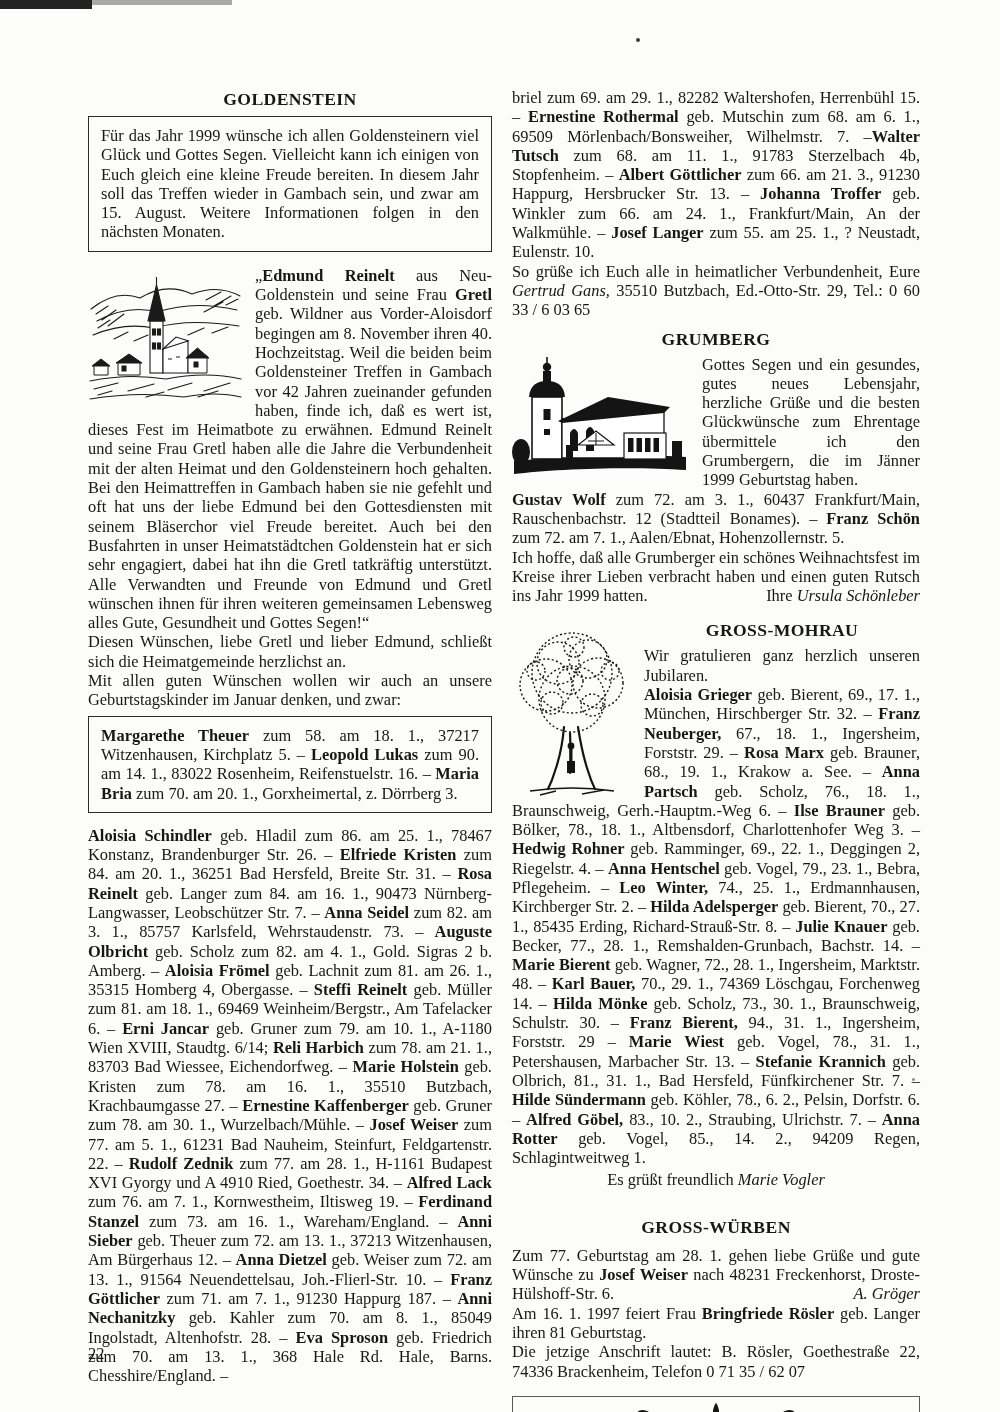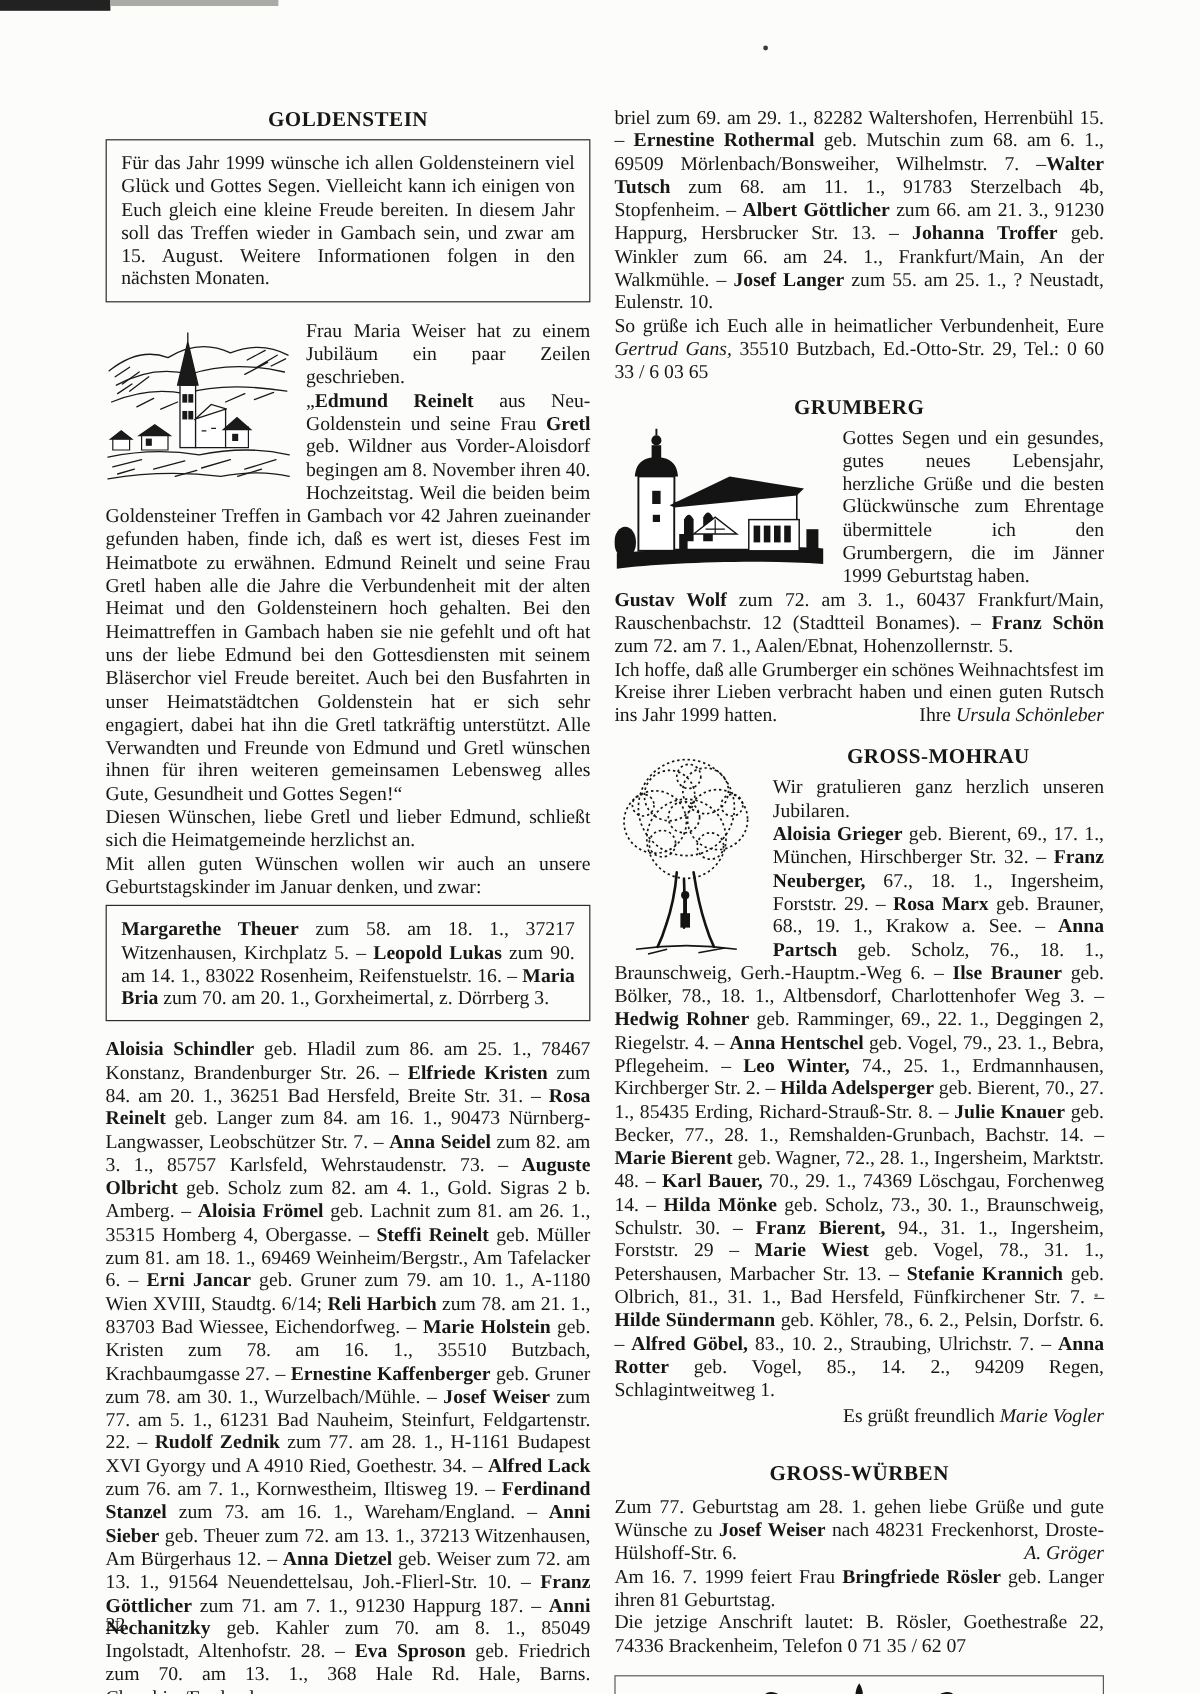--- a/index.html
+++ b/index.html
@@ -16,21 +16,21 @@
   .body-text { font-size:16.4px; line-height:19.3px; text-align:justify; }
   .salutation { font-size:16.4px; line-height:19.3px; margin:2px 0 7px; }
   .boxed { border:1.6px solid #2c2c2c; padding:9px 12px; }
   .box-intro { margin:6px 0 14px; }
   .box-birthdays { margin:6px 0 13px; }
   .float-img { float:left; background:#fcfcfa; }
   .img-goldenstein { width:155px; height:135px; margin:3px 12px 3px 0; }
   .img-grumberg { width:176px; height:126px; margin:2px 14px 2px 0; }
   .img-tree { width:120px; height:176px; margin:2px 12px 2px 0; }
   .sig-overlay { text-align:right; margin-top:-19.3px; font-size:16.4px; line-height:19.3px; }
-  .sig-right { text-align:right; font-size:16.4px; line-height:19.3px; margin-top:3px; }
+  .sig-right { text-align:center; font-size:16.4px; line-height:19.3px; margin-top:3px; }
   .h-grumberg { margin:8px 0 5px; }
   .h-mohrau { margin:14px 0 5px; }
   .h-wuerben { margin:26px 0 8px; }
   .ornament-box { border:1.5px solid #5a5a57; height:46px; margin-top:15px;
     display:flex; align-items:center; justify-content:center; }
   .page-number { position:absolute; left:88px; top:1344px; font-size:16.5px; }
   .artifact-a { position:absolute; left:0; top:0; width:92px; height:9px; background:#222; }
   .artifact-b { position:absolute; left:92px; top:0; width:140px; height:5px; background:#aaaaa6; }
   .artifact-dot  { position:absolute; left:636px; top:38px;  width:4px; height:4px; border-radius:50%; background:#3a3a3a; }
   .artifact-dot2 { position:absolute; left:912px; top:1078px; width:3px; height:3px; border-radius:50%; background:#8a8a86; }
@@ -89,21 +89,20 @@
             <path d="M4 97 L13 90 L22 97 Z" fill="#1a1a1a"></path>
           </g>
           <g fill="none" stroke="#1a1a1a" stroke-width="1.1" stroke-linecap="round">
             <path d="M2 112 Q40 104 78 110 Q118 102 153 110"></path>
             <path d="M6 120 L30 114 M40 122 L66 115 M80 121 L104 114 M116 122 L142 114"></path>
             <path d="M2 130 Q50 122 96 128 Q128 122 153 128"></path>
             <path d="M10 126 L24 122 M58 128 L76 123 M110 128 L130 122"></path>
           </g>
         </svg>
       </div>
-      <p class="body-text">Frau Maria Weiser hat zu einem Jubiläum ein paar Zeilen geschrieben.</p>
       <p class="body-text"><span>„</span><span style="font-weight: bold;">Edmund Reinelt</span><span> aus Neu-Goldenstein und seine Frau </span><span style="font-weight: bold;">Gretl</span><span> geb. Wildner aus Vorder-Aloisdorf begingen am 8. November ihren 40. Hochzeitstag. Weil die beiden beim Goldensteiner Treffen in Gambach vor 42 Jahren zueinander gefunden haben, finde ich, daß es wert ist, dieses Fest im Heimatbote zu erwähnen. Edmund Reinelt und seine Frau Gretl haben alle die Jahre die Verbundenheit mit der alten Heimat und den Goldensteinern hoch gehalten. Bei den Heimattreffen in Gambach haben sie nie gefehlt und oft hat uns der liebe Edmund bei den Gottesdiensten mit seinem Bläserchor viel Freude bereitet. Auch bei den Busfahrten in unser Heimatstädtchen Goldenstein hat er sich sehr engagiert, dabei hat ihn die Gretl tatkräftig unterstützt. Alle Verwandten und Freunde von Edmund und Gretl wünschen ihnen für ihren weiteren gemeinsamen Lebensweg alles Gute, Gesundheit und Gottes Segen!“</span></p>
     </div>
 
     <p class="body-text">Diesen Wünschen, liebe Gretl und lieber Edmund, schließt sich die Heimatgemeinde herzlichst an.</p>
     <p class="body-text">Mit allen guten Wünschen wollen wir auch an unsere Geburtstagskinder im Januar denken, und zwar:</p>
 
     <div class="boxed box-birthdays">
       <p class="body-text"><span style="font-weight: bold;">Margarethe Theuer</span><span> zum 58. am 18. 1., 37217 Witzenhausen, Kirchplatz 5. – </span><span style="font-weight: bold;">Leopold Lukas</span><span> zum 90. am 14. 1., 83022 Rosenheim, Reifenstuelstr. 16. – </span><span style="font-weight: bold;">Maria Bria</span><span> zum 70. am 20. 1., Gorxheimertal, z. Dörrberg 3.</span></p>
     </div>
 
@@ -188,21 +187,21 @@
       <h2 class="section-title h-mohrau">GROSS-MOHRAU</h2>
       <p class="body-text">Wir gratulieren ganz herzlich unseren Jubilaren.</p>
       <p class="body-text"><span style="font-weight: bold;">Aloisia Grieger</span><span> geb. Bierent, 69., 17. 1., München, Hirschberger Str. 32. – </span><span style="font-weight: bold;">Franz Neuberger,</span><span> 67., 18. 1., Ingersheim, Forststr. 29. – </span><span style="font-weight: bold;">Rosa Marx</span><span> geb. Brauner, 68., 19. 1., Krakow a. See. – </span><span style="font-weight: bold;">Anna Partsch</span><span> geb. Scholz, 76., 18. 1., Braunschweig, Gerh.-Hauptm.-Weg 6. – </span><span style="font-weight: bold;">Ilse Brauner</span><span> geb. Bölker, 78., 18. 1., Altbensdorf, Charlottenhofer Weg 3. – </span><span style="font-weight: bold;">Hedwig Rohner</span><span> geb. Ramminger, 69., 22. 1., Deggingen 2, Riegelstr. 4. – </span><span style="font-weight: bold;">Anna Hentschel</span><span> geb. Vogel, 79., 23. 1., Bebra, Pflegeheim. – </span><span style="font-weight: bold;">Leo Winter,</span><span> 74., 25. 1., Erdmannhausen, Kirchberger Str. 2. – </span><span style="font-weight: bold;">Hilda Adelsperger</span><span> geb. Bierent, 70., 27. 1., 85435 Erding, Richard-Strauß-Str. 8. – </span><span style="font-weight: bold;">Julie Knauer</span><span> geb. Becker, 77., 28. 1., Remshalden-Grunbach, Bachstr. 14. – </span><span style="font-weight: bold;">Marie Bierent</span><span> geb. Wagner, 72., 28. 1., Ingersheim, Marktstr. 48. – </span><span style="font-weight: bold;">Karl Bauer,</span><span> 70., 29. 1., 74369 Löschgau, Forchenweg 14. – </span><span style="font-weight: bold;">Hilda Mönke</span><span> geb. Scholz, 73., 30. 1., Braunschweig, Schulstr. 30. – </span><span style="font-weight: bold;">Franz Bierent,</span><span> 94., 31. 1., Ingersheim, Forststr. 29 – </span><span style="font-weight: bold;">Marie Wiest</span><span> geb. Vogel, 78., 31. 1., Petershausen, Marbacher Str. 13. – </span><span style="font-weight: bold;">Stefanie Krannich</span><span> geb. Olbrich, 81., 31. 1., Bad Hersfeld, Fünfkirchener Str. 7. – </span><span style="font-weight: bold;">Hilde Sündermann</span><span> geb. Köhler, 78., 6. 2., Pelsin, Dorfstr. 6. – </span><span style="font-weight: bold;">Alfred Göbel,</span><span> 83., 10. 2., Straubing, Ulrichstr. 7. – </span><span style="font-weight: bold;">Anna Rotter</span><span> geb. Vogel, 85., 14. 2., 94209 Regen, Schlagintweitweg 1.</span></p>
     </div>
 
     <p class="sig-right"><span>Es grüßt freundlich </span><span style="font-style: italic;">Marie Vogler</span></p>
 
     <h2 class="section-title h-wuerben">GROSS-WÜRBEN</h2>
     <p class="body-text"><span>Zum 77. Geburtstag am 28. 1. gehen liebe Grüße und gute Wünsche zu </span><span style="font-weight: bold;">Josef Weiser</span><span> nach 48231 Freckenhorst, Droste-Hülshoff-Str. 6.</span></p>
     <p class="sig-overlay"><span style="font-style: italic;">A. Gröger</span></p>
-    <p class="body-text"><span>Am 16. 7. 1999 feiert Frau </span><span style="font-weight: bold;">Bringfriede Rösler</span><span> geb. Langer ihren 81 Geburtstag.</span></p>
+    <p class="body-text"><span>Am 16. 1. 1997 feiert Frau </span><span style="font-weight: bold;">Bringfriede Rösler</span><span> geb. Langer ihren 81 Geburtstag.</span></p>
     <p class="body-text">Die jetzige Anschrift lautet: B. Rösler, Goethestraße 22, 74336 Brackenheim, Telefon 0 71 35 / 62 07</p>
 
     <div class="ornament-box">
       <span>
         <svg viewBox="0 0 220 44" width="200" height="40" aria-hidden="true">
           <g fill="#141414" stroke="none">
             <path d="M110 4 C105.5 11 105.5 18 110 25 C114.5 18 114.5 11 110 4 Z"></path>
             <path d="M110 24 C101 16 92 15 84 19 C92 26 102 27 110 24 Z"></path>
             <path d="M110 24 C119 16 128 15 136 19 C128 26 118 27 110 24 Z"></path>
             <path d="M110 26 C106 31 106 36 110 41 C114 36 114 31 110 26 Z"></path>

